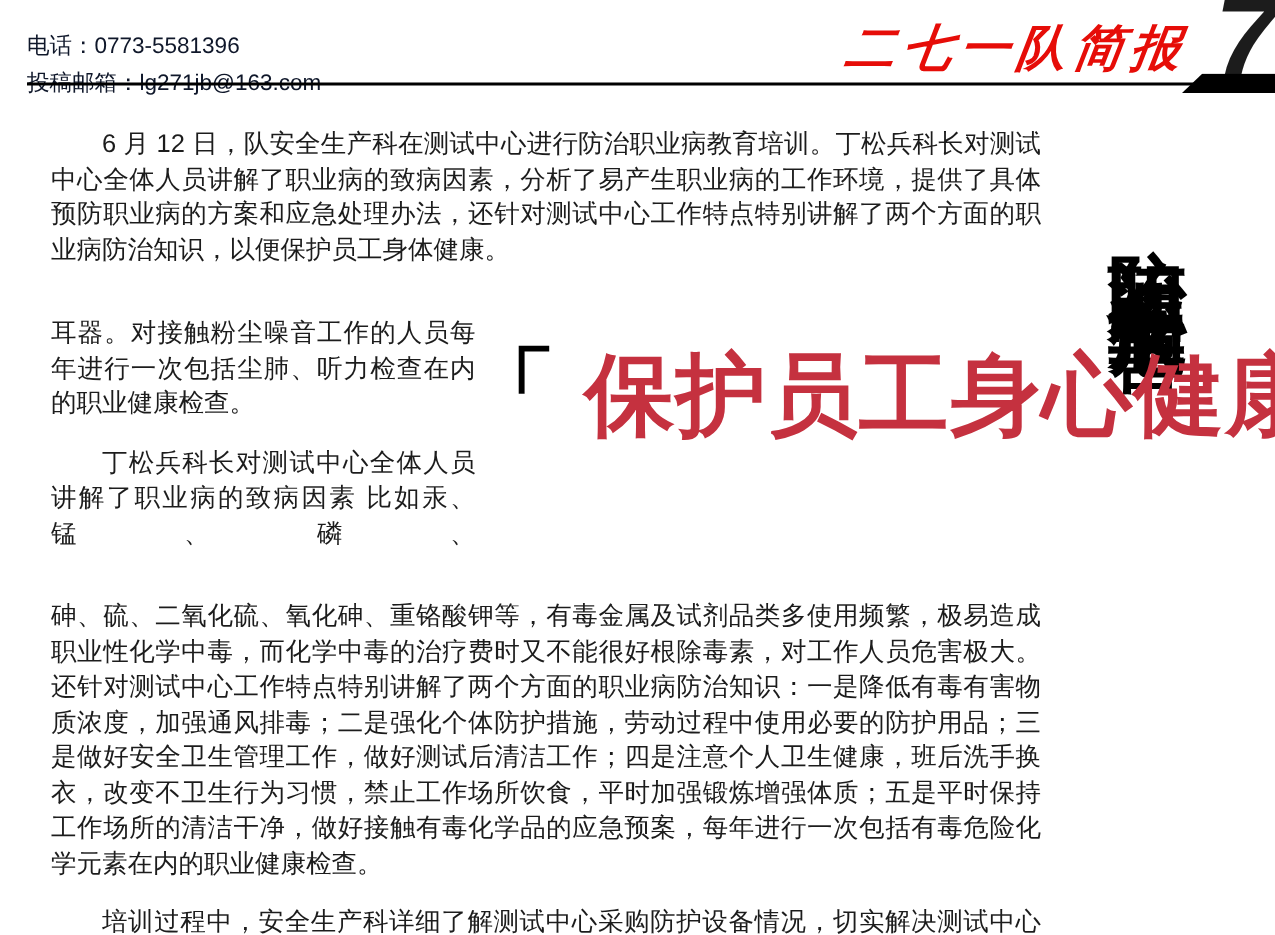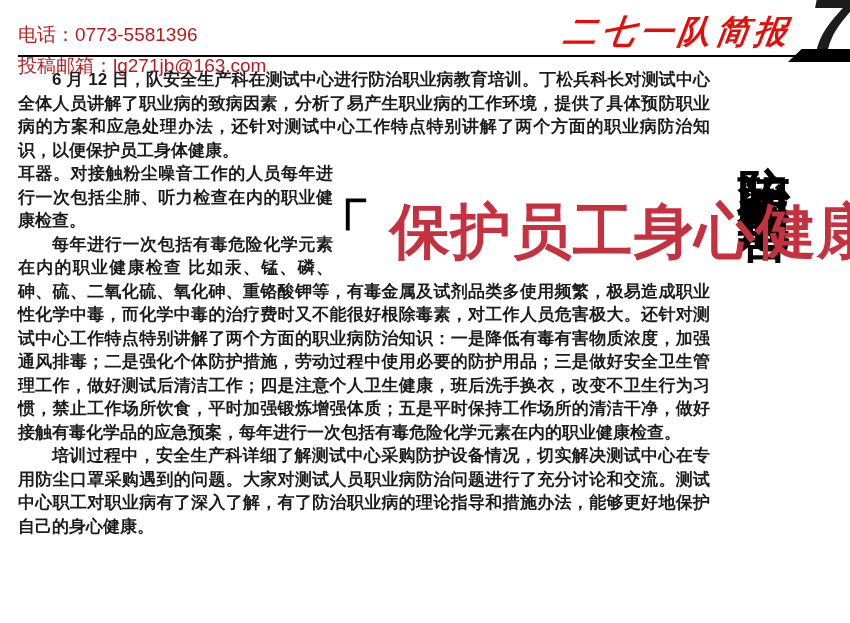--- a/index.html
+++ b/index.html
@@ -1,21 +1,21 @@
 <!DOCTYPE html>
 <html><head>
 <meta charset="utf-8">
 <style>
   html,body{margin:0;padding:0;background:#ffffff;}
   .page{
     position:relative;width:850px;height:623px;background:#ffffff;overflow:hidden;
     font-family:"Liberation Sans","DejaVu Sans",sans-serif;color:#1c1c1c;
   }
   
-  .contact{position:absolute;left:18px;top:19px;font-size:19px;line-height:1.65;color:#b91c1c;}
+  .contact{position:absolute;left:18px;top:19px;font-size:15px;line-height:1.65;color:#0f172a;}
   .masthead{
     position:absolute;right:58px;top:10px;
     font-size:33px;font-weight:bold;font-style:italic;letter-spacing:5px;
     transform:skewX(-8deg);white-space:nowrap;
   }
   .page-number{
     position:absolute;right:0px;top:-12px;
     font-size:76px;font-weight:800;font-style:italic;line-height:1;letter-spacing:-2px;
   }
   .header-rule{position:absolute;left:18px;top:55px;width:790px;height:2px;background:#000;}
@@ -28,21 +28,21 @@
     position:absolute;left:735px;top:124px;
     writing-mode:vertical-rl;text-orientation:upright;
     font-size:52px;font-weight:900;line-height:1.12;letter-spacing:7px;
     font-family:"Liberation Sans","DejaVu Sans",sans-serif;
   }
   
   .article{
     position:absolute;left:18px;top:68px;width:692px;
     font-size:17px;line-height:23.5px;text-align:justify;
   }
-  .article p{margin:0;font-weight:bold;}
+  .article p{margin:16px;}
   .indent{text-indent:2em;}
   .jlast{text-align-last:justify;}
   .wrap-row{display:flex;align-items:flex-start;}
   .narrow-col{width:315px;flex:0 0 315px;}
   
   .pull-quote{
     flex:1 1 auto;margin-left:-22px;margin-top:40px;
     white-space:nowrap;font-size:60px;font-weight:900;line-height:1;
     text-align:center;text-indent:0;letter-spacing:1px;
   }
@@ -69,21 +69,21 @@
   <div class="side-title" style="color: rgb(0, 0, 0);">防治职业病危害</div>
 
   <div class="article">
 
     <p class="indent">6 月 12 日，队安全生产科在测试中心进行防治职业病教育培训。丁松兵科长对测试中心全体人员讲解了职业病的致病因素，分析了易产生职业病的工作环境，提供了具体预防职业病的方案和应急处理办法，还针对测试中心工作特点特别讲解了两个方面的职业病防治知识，以便保护员工身体健康。</p>
 
 
     <div class="wrap-row">
       <div class="narrow-col">
         <p>耳器。对接触粉尘噪音工作的人员每年进行一次包括尘肺、听力检查在内的职业健康检查。</p>
-        <p class="indent jlast">每年进行一次包括有毒危险化学元素在内的职业健康检查 比如汞、锰、磷、</p>
+        <p class="indent jlast">丁松兵科长对测试中心全体人员讲解了职业病的致病因素 比如汞、锰、磷、</p>
       </div>
       <div class="pull-quote">
         <span class="pq-bracket-open">「</span>
         <span class="pq-text" style="color: rgb(197, 49, 63);">保护员工身心健康</span>
         <span class="pq-bracket-close" style="color: rgb(197, 49, 63);">」</span>
       </div>
     </div>
 
     <p>砷、硫、二氧化硫、氧化砷、重铬酸钾等，有毒金属及试剂品类多使用频繁，极易造成职业性化学中毒，而化学中毒的治疗费时又不能很好根除毒素，对工作人员危害极大。还针对测试中心工作特点特别讲解了两个方面的职业病防治知识：一是降低有毒有害物质浓度，加强通风排毒；二是强化个体防护措施，劳动过程中使用必要的防护用品；三是做好安全卫生管理工作，做好测试后清洁工作；四是注意个人卫生健康，班后洗手换衣，改变不卫生行为习惯，禁止工作场所饮食，平时加强锻炼增强体质；五是平时保持工作场所的清洁干净，做好接触有毒化学品的应急预案，每年进行一次包括有毒危险化学元素在内的职业健康检查。</p>
 

